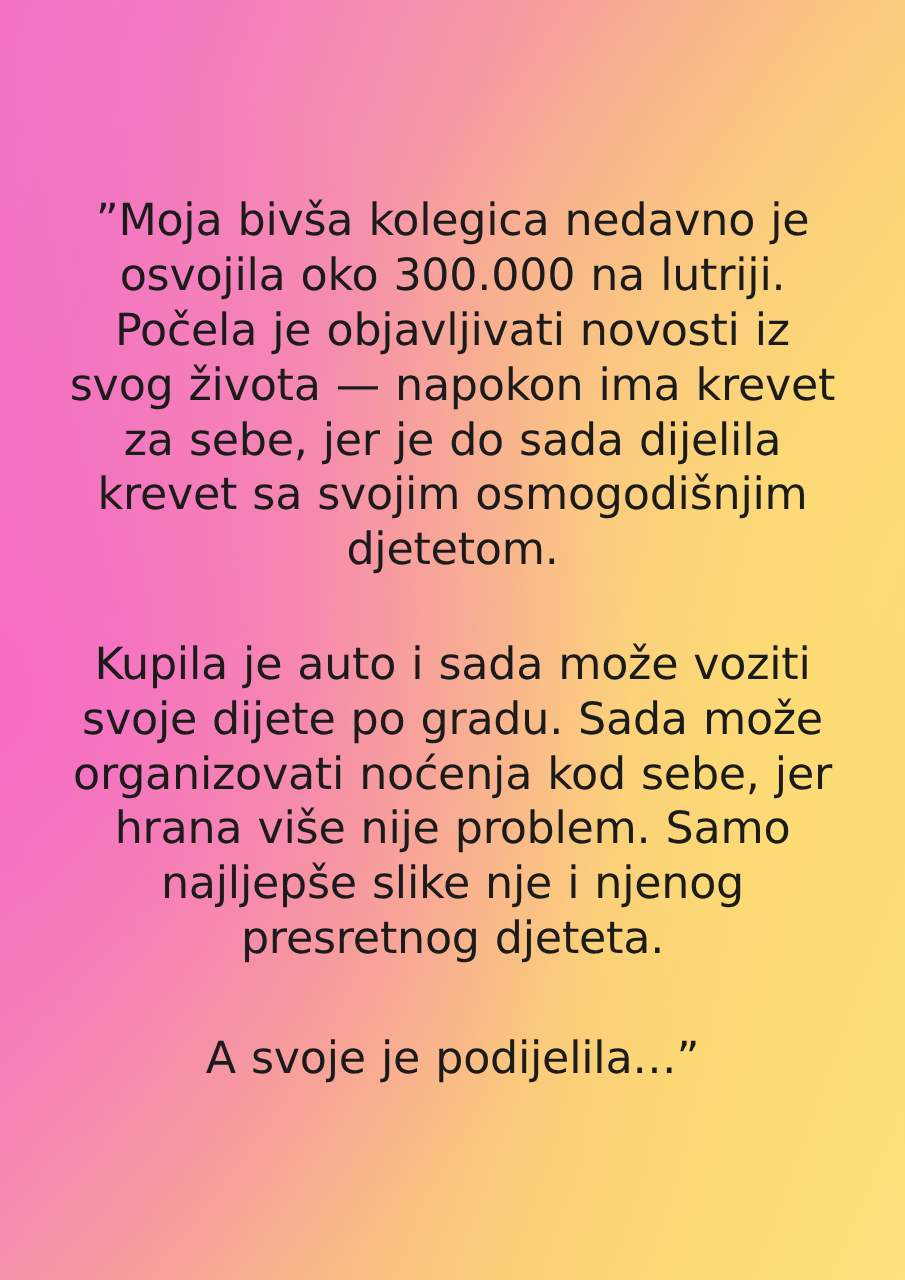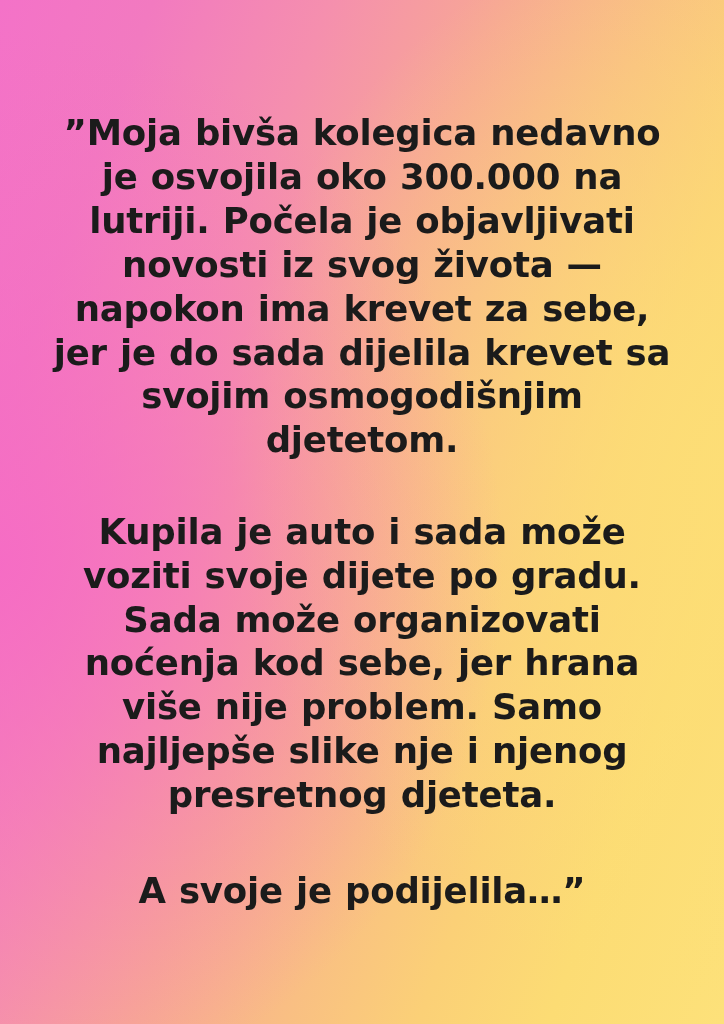--- a/index.html
+++ b/index.html
@@ -46,21 +46,21 @@
     width: 660px;
     padding: 0 18px;
     box-sizing: border-box;
     text-align: center;
     color: #1b1b1b;
   }
   .para {
     margin: 0;
     font-size: 35.5px;
     line-height: 1.235;
-    font-weight: 700;
+    font-weight: 400;
     letter-spacing: -0.2px;
     word-spacing: 1px;
   }
   .para + .para {
     margin-top: 48px;
   }
   .para.last {
     margin-top: 52px;
   }
 </style>

